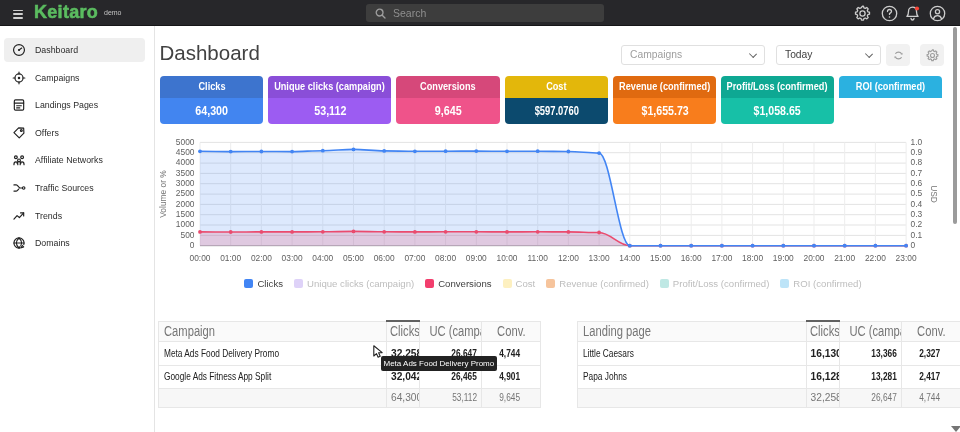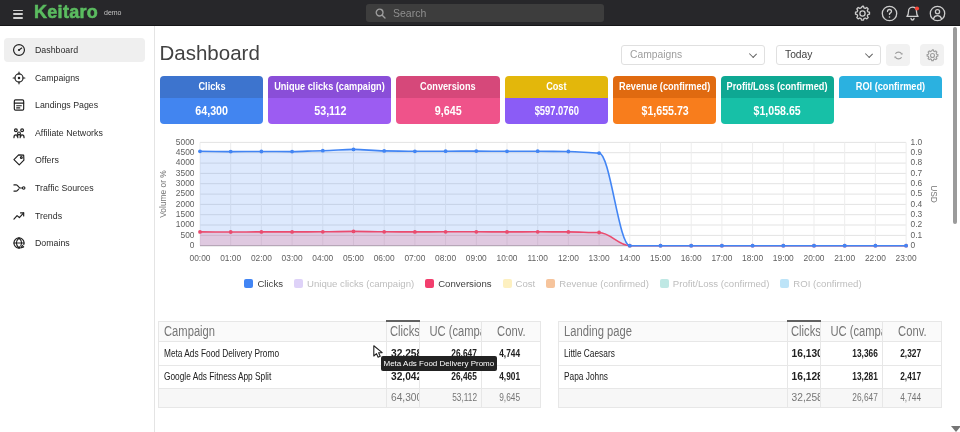--- a/index.html
+++ b/index.html
@@ -118,33 +118,33 @@
     </div>
     <div class="mi">
       <svg width="18" height="18" viewBox="0 0 18 18">
         <rect x="3" y="2.5" width="12" height="13" rx="1.5" fill="none" stroke="#212121" stroke-width="1.5" stroke-linecap="round" stroke-linejoin="round"></rect>
         <path d="M3 6.5 H15 M6 10 H12 M6 12.8 H10" fill="none" stroke="#212121" stroke-width="1.5" stroke-linecap="round" stroke-linejoin="round"></path>
       </svg>
       <span class="mlabel">Landings Pages</span>
     </div>
     <div class="mi">
       <svg width="18" height="18" viewBox="0 0 18 18">
+        <path d="M2.5 8.5 L8.5 2.5 L15 2.8 L15.3 9.2 L9.3 15.2 Z" fill="none" stroke="#212121" stroke-width="1.5" stroke-linecap="round" stroke-linejoin="round" transform="rotate(0 9 9)"></path>
+        <circle cx="12" cy="5.8" r="1.2" fill="none" stroke="#212121" stroke-width="1.5" stroke-linecap="round" stroke-linejoin="round"></circle>
+      </svg>
+      <span class="mlabel">Offers</span>
+    </div>
+    <div class="mi">
+      <svg width="18" height="18" viewBox="0 0 18 18">
         <circle cx="5" cy="5.5" r="1.8" fill="none" stroke="#212121" stroke-width="1.5" stroke-linecap="round" stroke-linejoin="round"></circle>
         <circle cx="13" cy="5.5" r="1.8" fill="none" stroke="#212121" stroke-width="1.5" stroke-linecap="round" stroke-linejoin="round"></circle>
         <circle cx="9" cy="9.5" r="1.8" fill="none" stroke="#212121" stroke-width="1.5" stroke-linecap="round" stroke-linejoin="round"></circle>
         <path d="M2.5 15 c0-2 1-3.5 2.5-3.5 s2.5 1.5 2.5 3.5 M10.5 15 c0-2 1-3.5 2.5-3.5 s2.5 1.5 2.5 3.5 M6.5 13 c0.5-1.5 1.4-2 2.5-2 s2 0.5 2.5 2" fill="none" stroke="#212121" stroke-width="1.5" stroke-linecap="round" stroke-linejoin="round"></path>
       </svg>
       <span class="mlabel">Affiliate Networks</span>
-    </div>
-    <div class="mi">
-      <svg width="18" height="18" viewBox="0 0 18 18">
-        <path d="M2.5 8.5 L8.5 2.5 L15 2.8 L15.3 9.2 L9.3 15.2 Z" fill="none" stroke="#212121" stroke-width="1.5" stroke-linecap="round" stroke-linejoin="round" transform="rotate(0 9 9)"></path>
-        <circle cx="12" cy="5.8" r="1.2" fill="none" stroke="#212121" stroke-width="1.5" stroke-linecap="round" stroke-linejoin="round"></circle>
-      </svg>
-      <span class="mlabel">Offers</span>
     </div>
     <div class="mi">
       <svg width="18" height="18" viewBox="0 0 18 18">
         <path d="M2.5 5 h3 c2 0 3 4 5 4 h3 M2.5 13 h3 c2 0 3-4 5-4" fill="none" stroke="#212121" stroke-width="1.5" stroke-linecap="round" stroke-linejoin="round"></path>
         <circle cx="15" cy="9" r="1.6" fill="none" stroke="#212121" stroke-width="1.5" stroke-linecap="round" stroke-linejoin="round"></circle>
       </svg>
       <span class="mlabel">Traffic Sources</span>
     </div>
     <div class="mi">
       <svg width="18" height="18" viewBox="0 0 18 18">
@@ -184,21 +184,21 @@
     <div class="card">
       <div class="chead" style="background:#8a4ed8"><span class="cxc">Unique clicks (campaign)</span></div>
       <div class="cbody" style="background:#9c5cf2"><span class="cxv" style="transform:scaleX(0.88)">53,112</span></div>
     </div>
     <div class="card">
       <div class="chead" style="background:#d6487a"><span class="cxc">Conversions</span></div>
       <div class="cbody" style="background:#ef538a"><span class="cxv" style="transform:scaleX(0.88)">9,645</span></div>
     </div>
     <div class="card">
       <div class="chead" style="background:#e3b70b"><span class="cxc">Cost</span></div>
-      <div class="cbody" style="background:#8b5cf6"><span class="cxv" style="transform:scaleX(0.77)">$597.0760</span></div>
+      <div class="cbody" style="background:#0c4a6e"><span class="cxv" style="transform:scaleX(0.77)">$597.0760</span></div>
     </div>
     <div class="card">
       <div class="chead" style="background:#e06a10"><span class="cxc">Revenue (confirmed)</span></div>
       <div class="cbody" style="background:#f87d1c"><span class="cxv" style="transform:scaleX(0.87)">$1,655.73</span></div>
     </div>
     <div class="card">
       <div class="chead" style="background:#0ea893"><span class="cxc">Profit/Loss (confirmed)</span></div>
       <div class="cbody" style="background:#17c0a7"><span class="cxv" style="transform:scaleX(0.87)">$1,058.65</span></div>
     </div>
     <div class="card">
@@ -410,21 +410,21 @@
 <tr class="tfoot">
         <td class="tname"></td>
         <td class="tclk">
           <div class="clip">64,300</div>
         </td>
         <td class="tuc"><span class="cxr">53,112</span></td>
         <td class="tcv"><span class="cxr">9,645</span></td>
       </tr>
 </tbody>
   </table>
-<table class="dtab" style="left:558px;width:384px">
+<table class="dtab" style="left:577px;width:384px">
 <colgroup>
       <col style="width:228px">
       <col style="width:33px">
       <col style="width:62px">
       <col style="width:59px">
     </colgroup>
 <tbody>
       <tr class="thead">
         <td class="tname h"><span class="cxl">Landing page</span></td>
         <td class="tclk h sort"><span class="cxl" style="margin-left:3px">Clicks</span></td>

